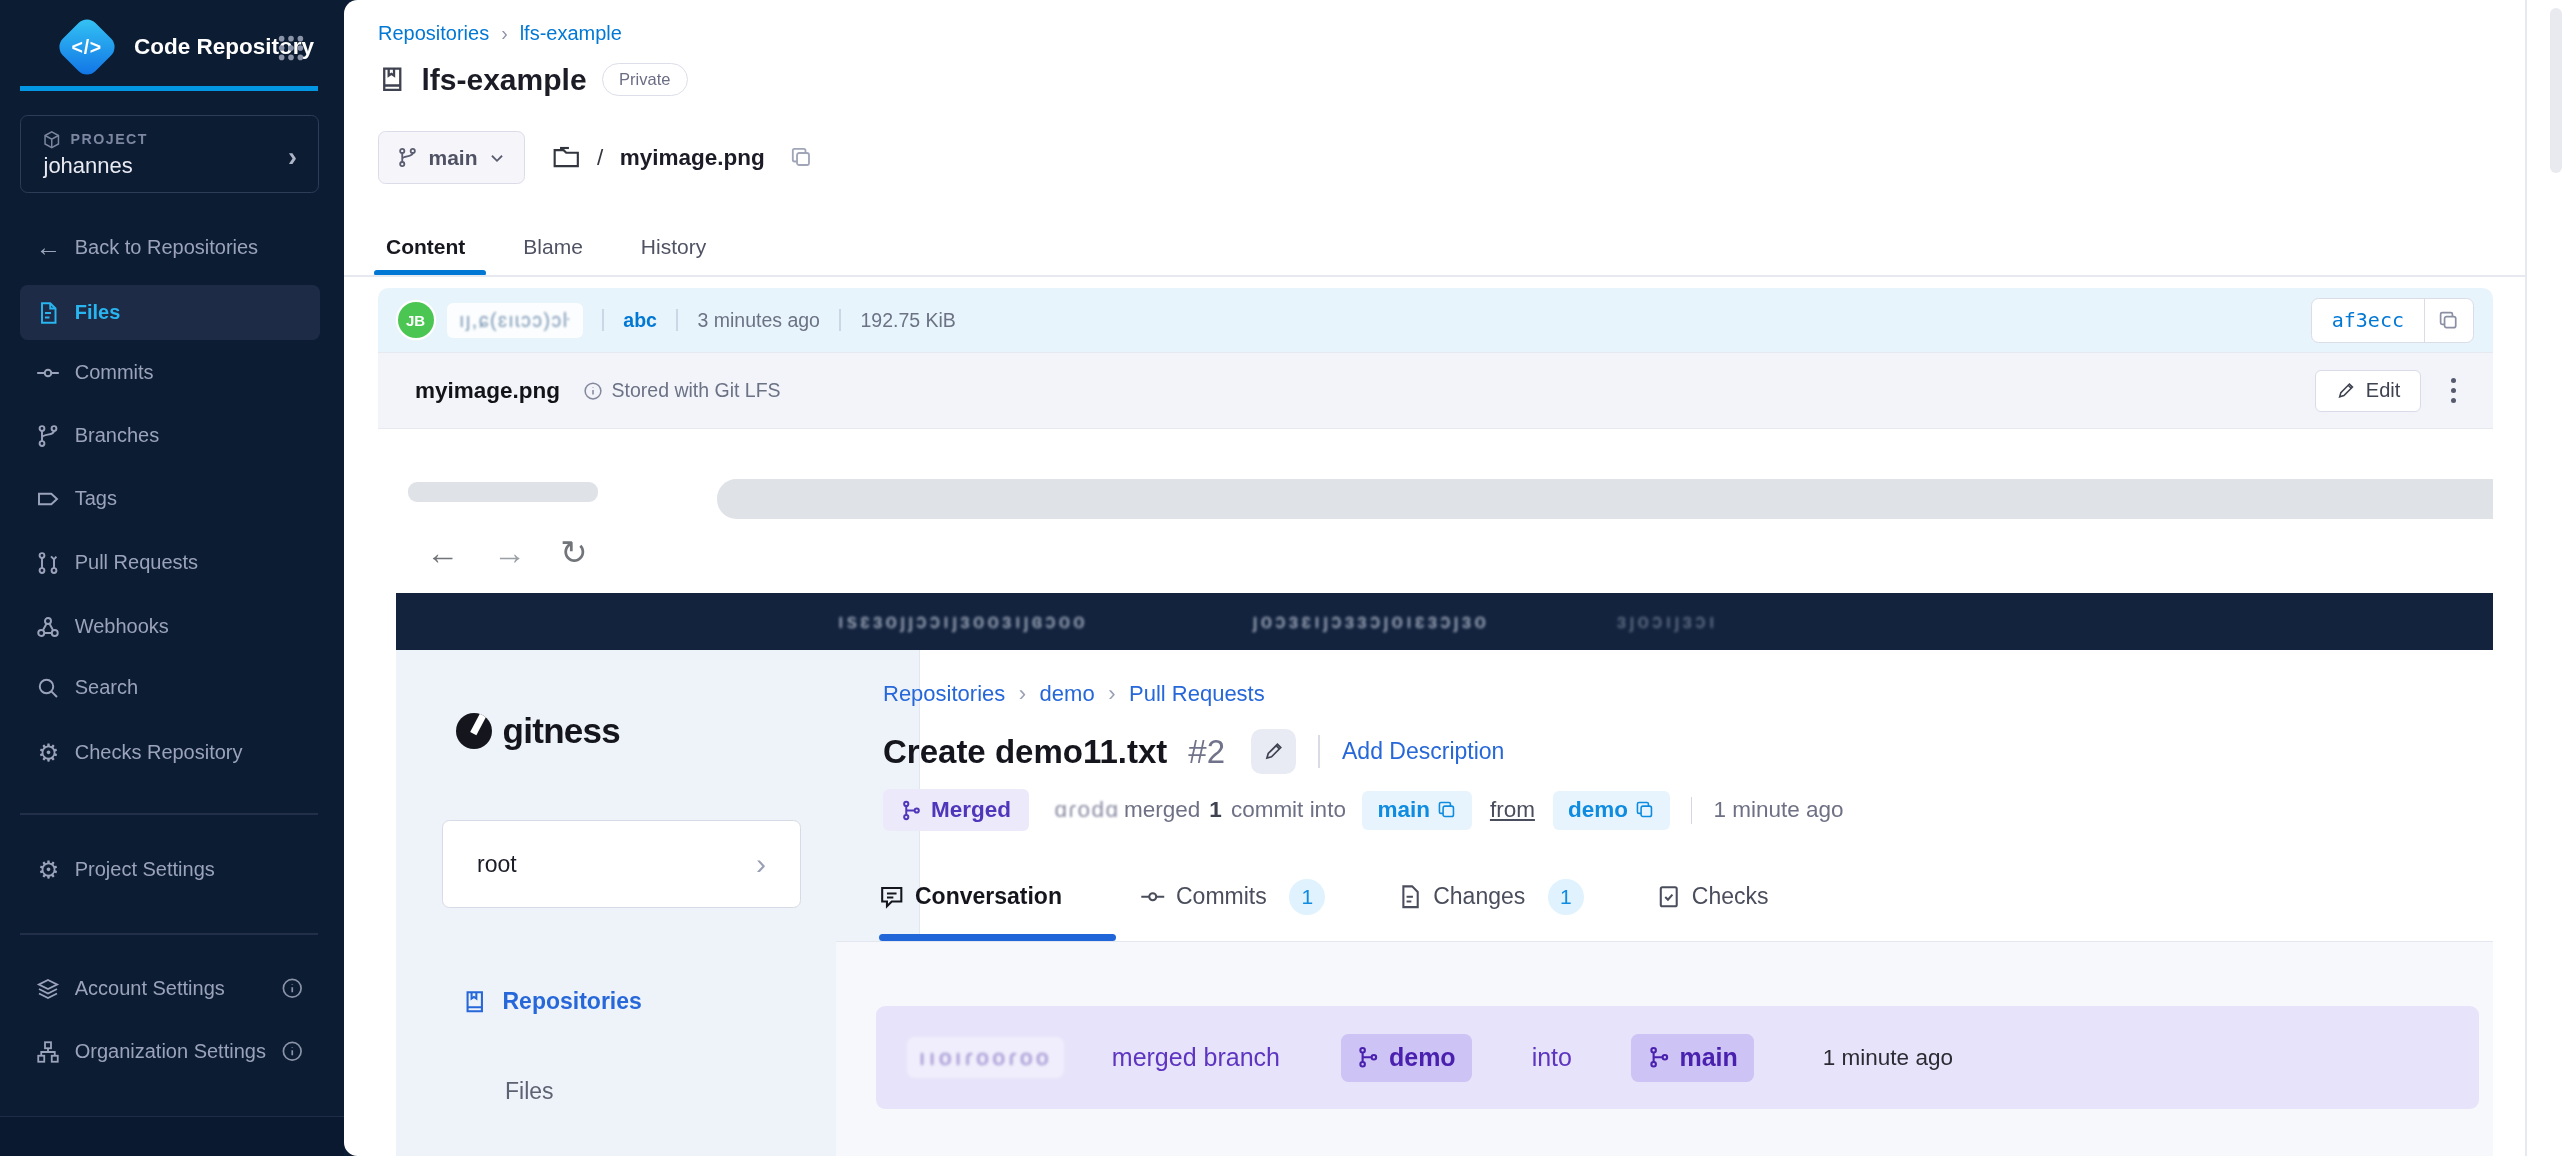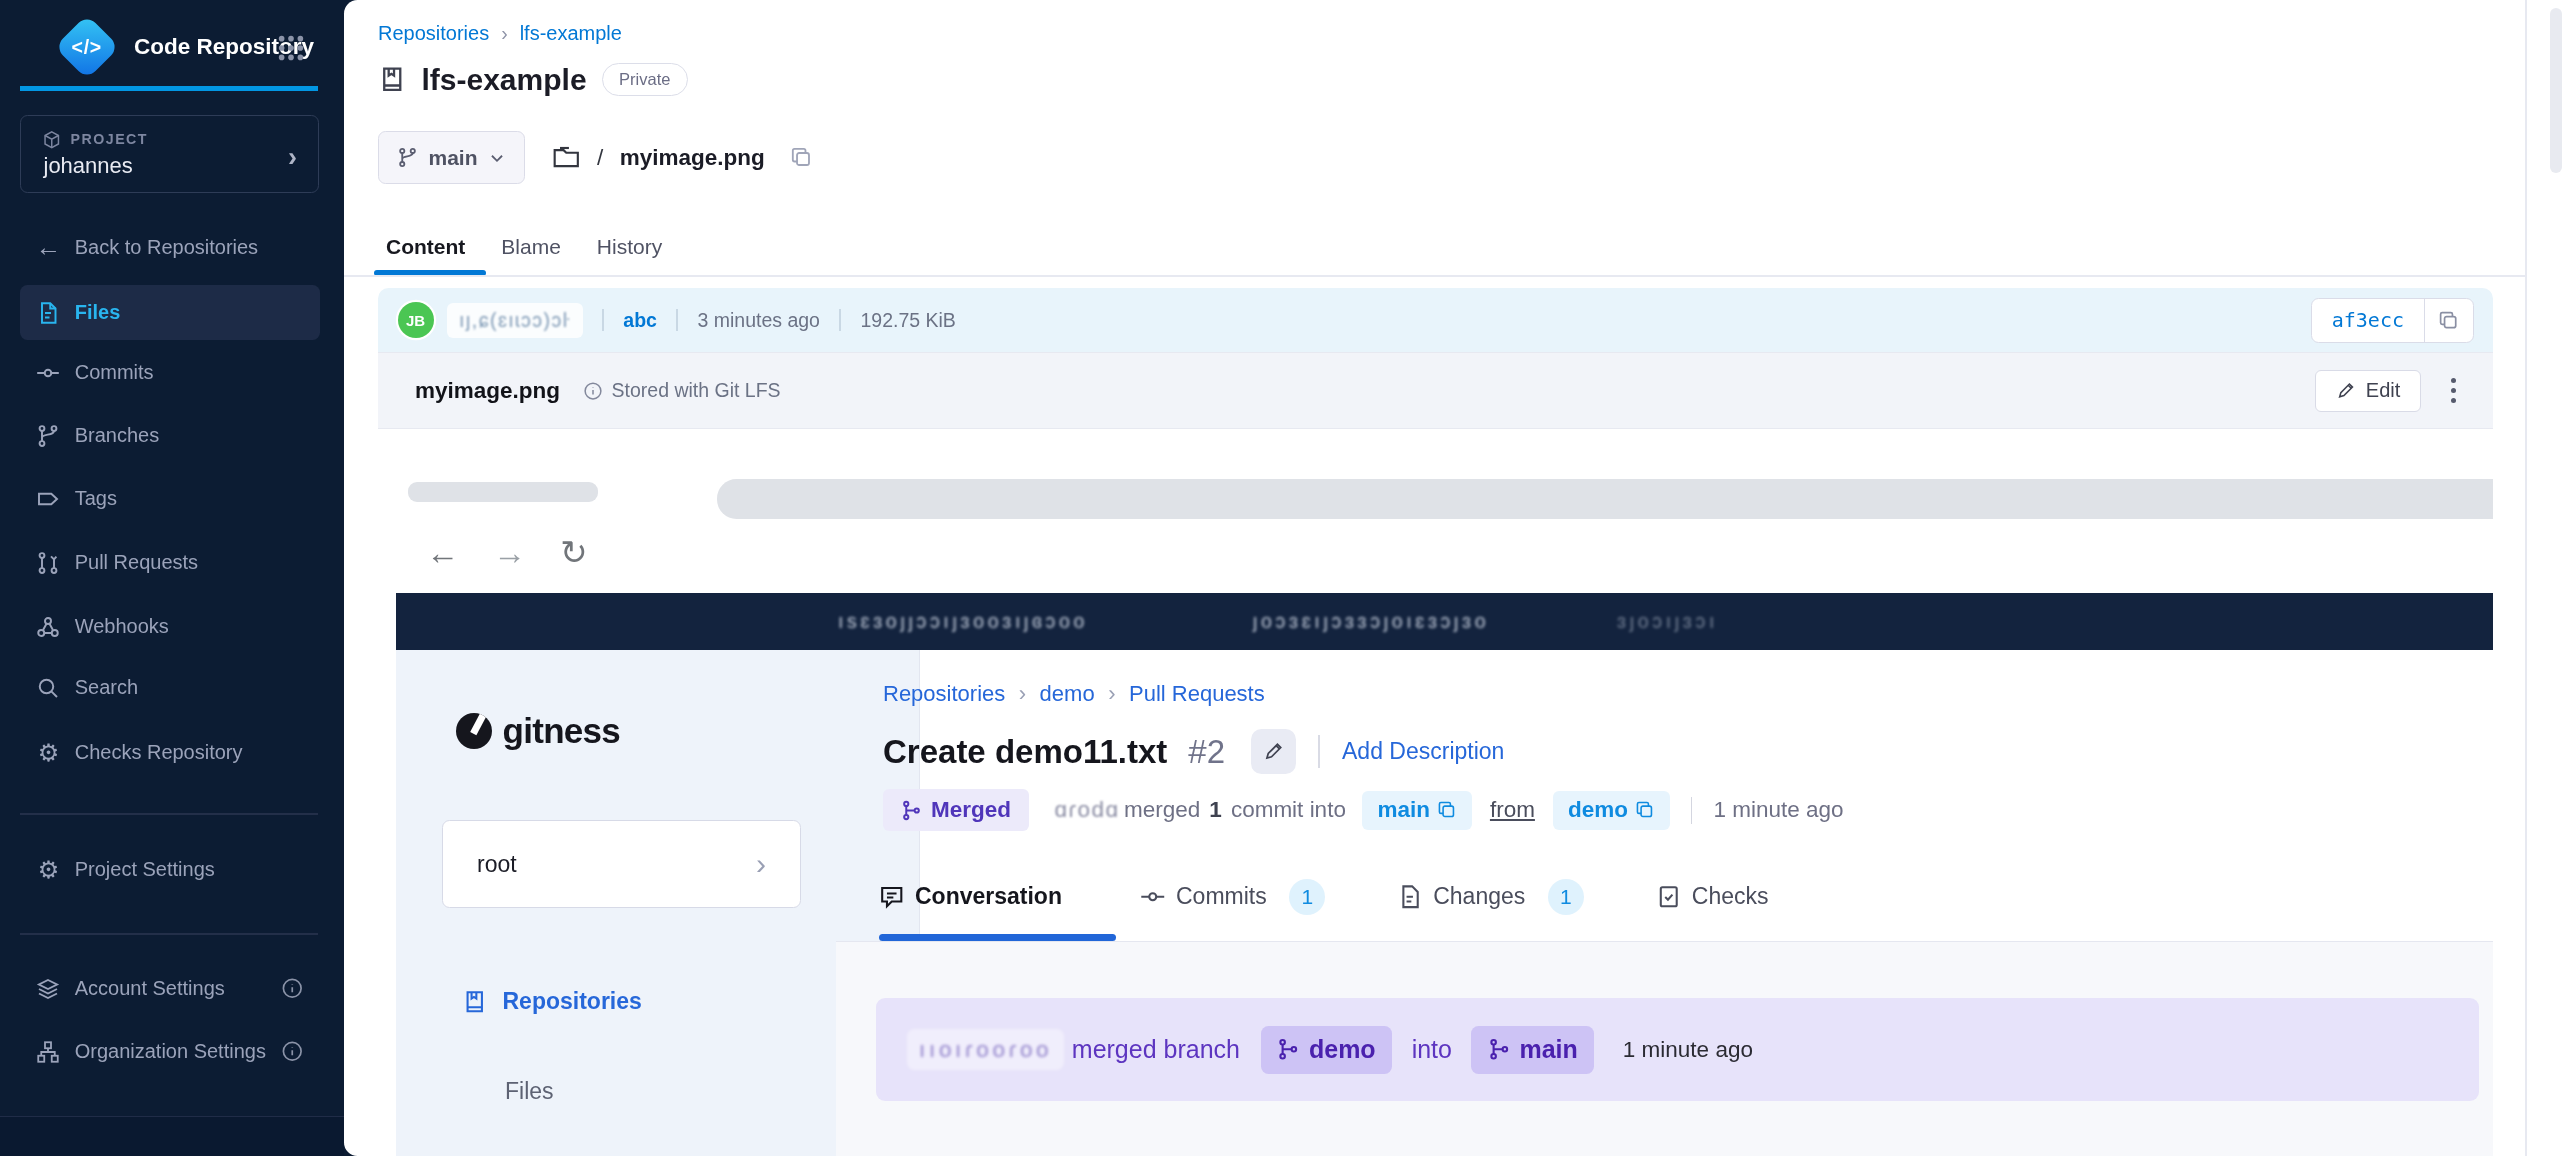--- a/index.html
+++ b/index.html
@@ -240,21 +240,21 @@
           <path d="M4.5 2.8h5"></path>
       </svg>
       <span style="margin-left:16.5px;font-size:22.5px;color:#33363F;">/</span>
       <span style="margin-left:16.5px;font-size:22.5px;font-weight:600;color:#1B1C26;">myimage.png</span>
       <svg width="22.5" height="22.5" viewBox="0 0 16 16" fill="none" stroke="#A0A5B8" stroke-width="1.3" style="margin-left:25.5px;cursor:pointer;">
         <rect x="5" y="5" width="8.5" height="8.5" rx="1.5"></rect>
           <path d="M11 5V3.2A1.2 1.2 0 0 0 9.8 2H3.2A1.2 1.2 0 0 0 2 3.2v6.6A1.2 1.2 0 0 0 3.2 11H5"></path>
       </svg>
     </div>
 
-    <div class="abs flex" style="left:42px;top:226px;height:42px;gap:36px;">
+    <div class="abs flex" style="left:42px;top:226px;height:42px;gap:58px;">
       <span class="tab active">Content</span>
       <span class="tab">Blame</span>
       <span class="tab">History</span>
     </div>
     <div class="abs" style="left:30px;top:270px;width:112px;height:6px;background:#0278D5;border-radius:3.7px;"></div>
     <div class="abs" style="left:0;top:275px;width:2181px;height:1.5px;background:#E7E9F1;"></div>
 
     <div class="abs flex" style="left:34px;top:288px;width:2115px;height:64px;background:#E8F4FB;border-radius:10.5px 10.5px 0 0;padding:0 19.5px;box-sizing:border-box;">
       <div style="width:36px;height:36px;border-radius:50%;background:#4BC653;box-shadow:0 0 0 2.2px #fff;display:flex;align-items:center;justify-content:center;color:#fff;font-size:15px;font-weight:700;">JB</div>
       <div style="margin-left:13.5px;background:rgba(255,255,255,.8);border-radius:6px;padding:6px 12px;">
@@ -427,21 +427,21 @@
                 <rect x="3" y="2" width="10" height="12" rx="1"></rect>
                   <path d="M5.8 8.2l1.7 1.7 2.8-3.2"></path>
               </svg>
               <span>Checks</span>
             </div>
           </div>
           <div class="abs" style="left:43px;top:284px;width:237px;height:6.7px;background:#2166D8;border-radius:3.7px;"></div>
           <div class="abs" style="left:0;top:291px;width:1657px;height:1.5px;background:#E5E7F0;"></div>
           <div class="abs" style="left:0;top:292px;width:1657px;height:214px;background:#F7F8FB;"></div>
 
-          <div class="abs flex" style="left:40px;top:348px;width:1603px;height:103px;background:#E7E3FA;border-radius:9px;padding:0 31px;box-sizing:border-box;">
+          <div class="abs flex" style="left:40px;top:356px;width:1603px;height:103px;background:#E7E3FA;border-radius:9px;padding:0 31px;box-sizing:border-box;gap:40px;">
             <span class="glitch" style="font-size:22.5px;color:#8F80C9;background:rgba(255,255,255,.4);border-radius:7.5px;padding:7.5px 12px;">ııoıɾooɾoo</span>
             <span style="margin-left:7.5px;font-size:25px;color:#5D35C0;">merged branch</span>
             <div class="pchip" style="margin-left:21px;">
               <svg width="22.5" height="22.5" viewBox="0 0 16 16" fill="none" stroke="#4A21AE" stroke-width="1.5">
                 <circle cx="4" cy="3" r="1.6"></circle>
                   <circle cx="4" cy="13" r="1.6"></circle>
                   <circle cx="12" cy="8" r="1.6"></circle>
                 <path d="M4 4.6v6.8M4 8h6.4"></path>
               </svg>
               <span>demo</span>

